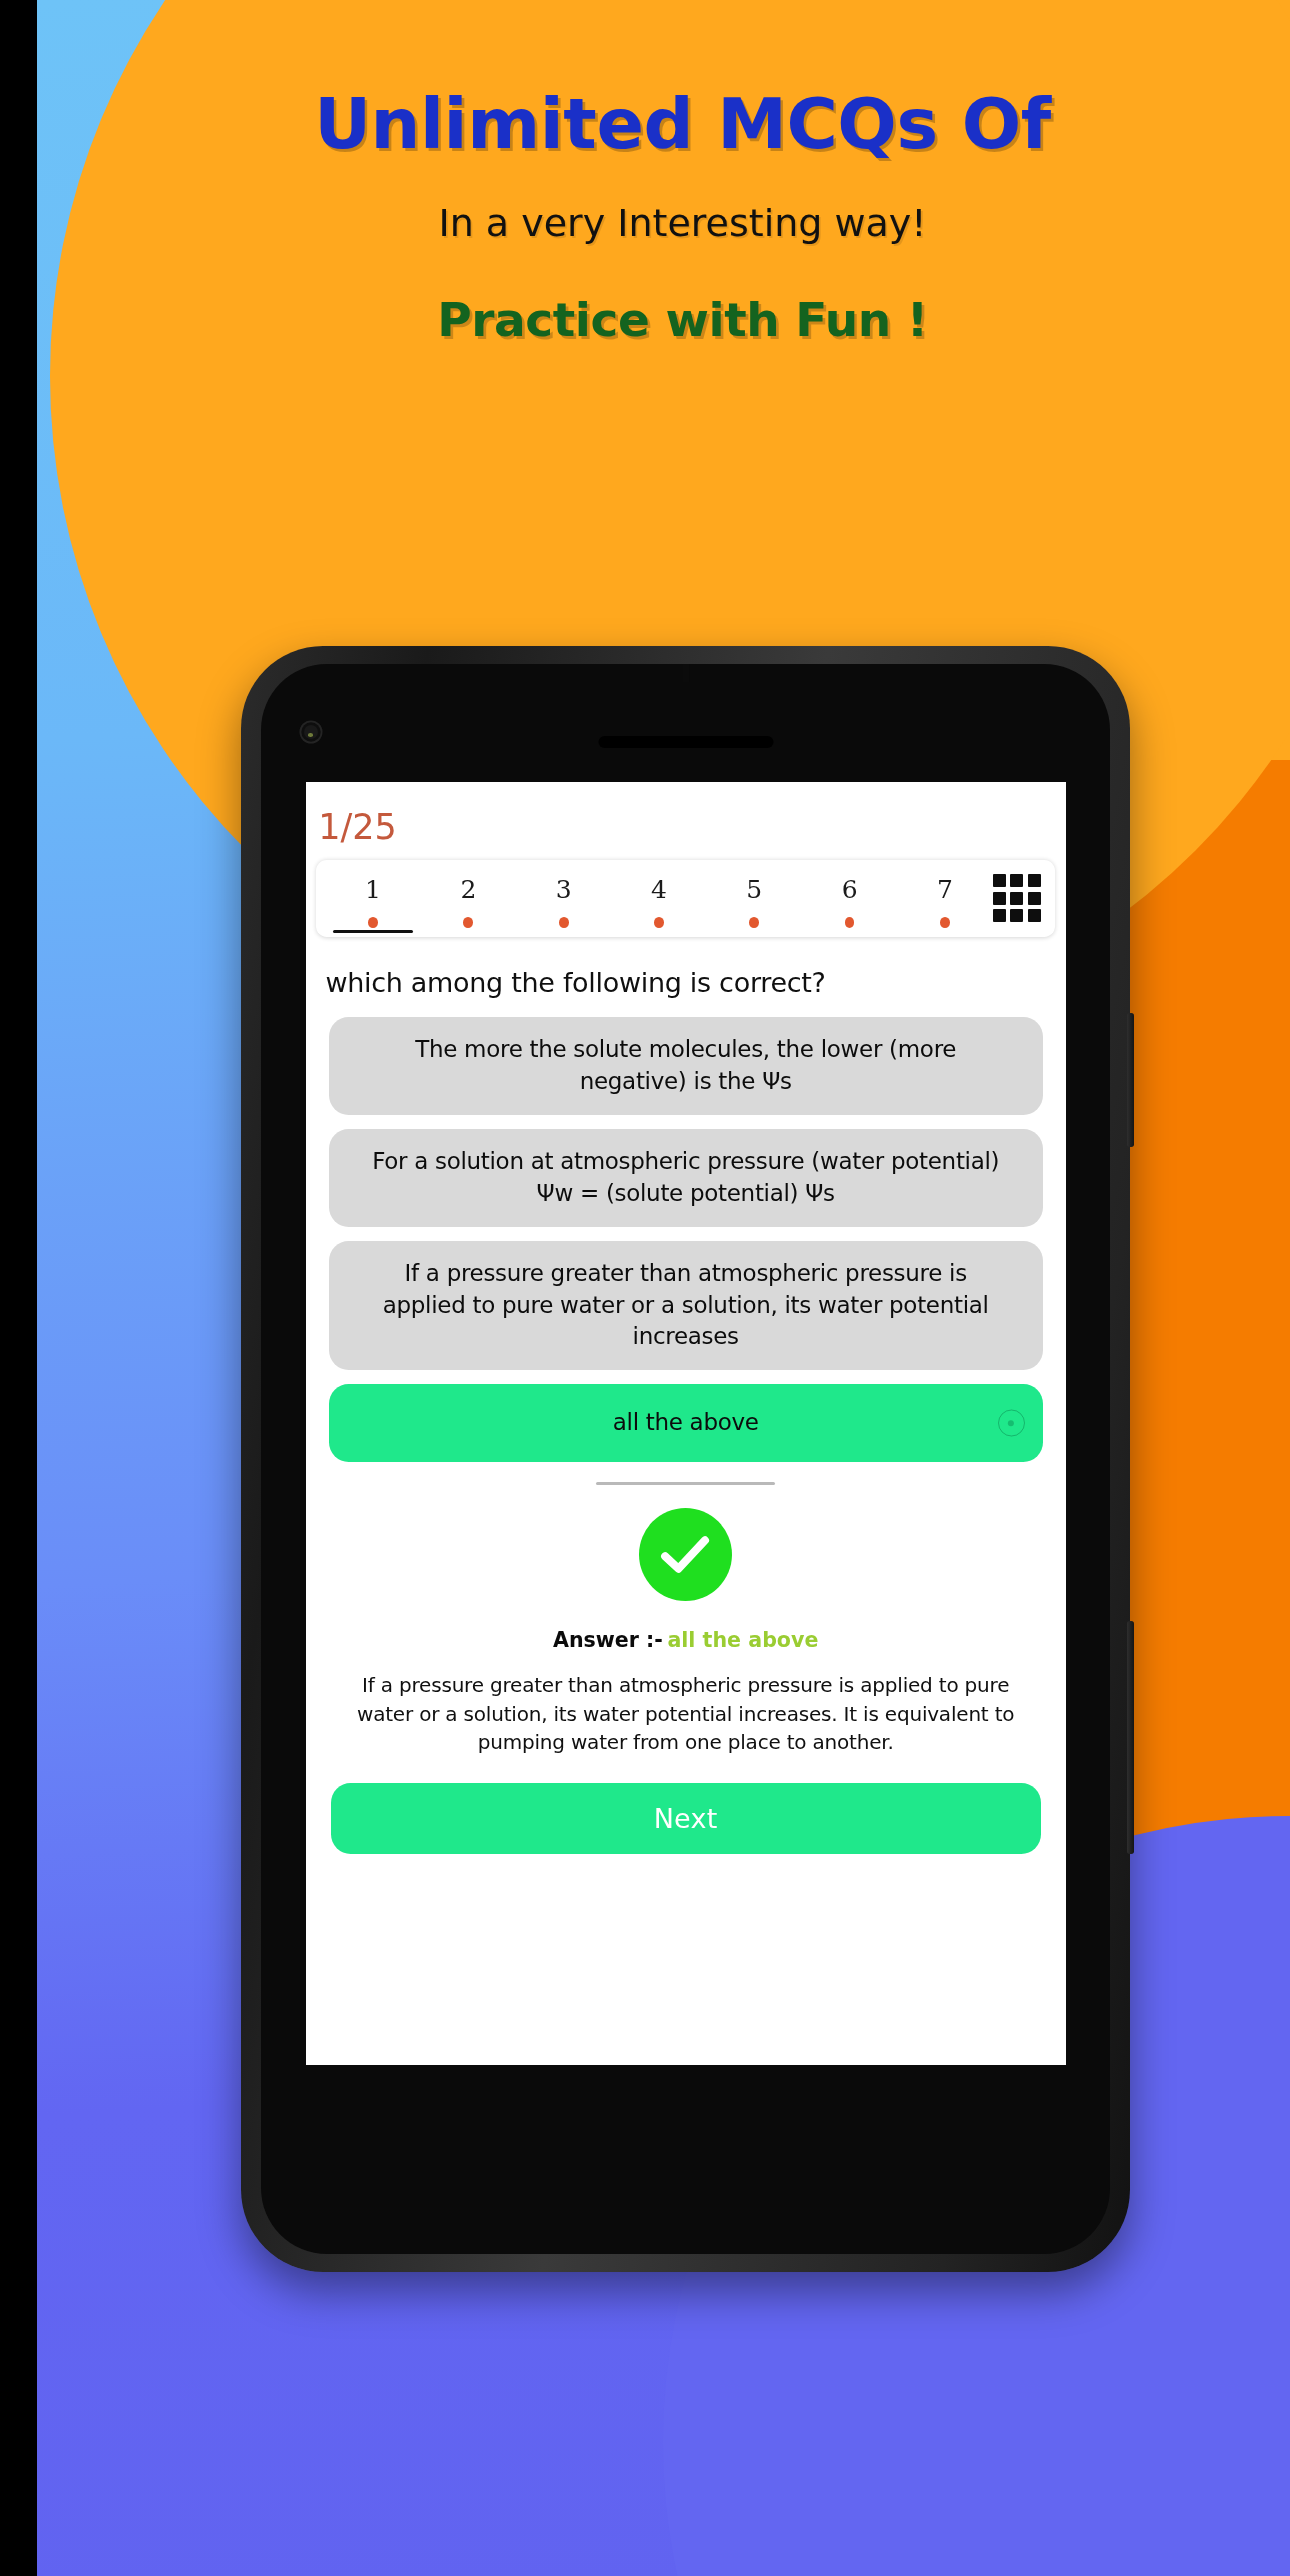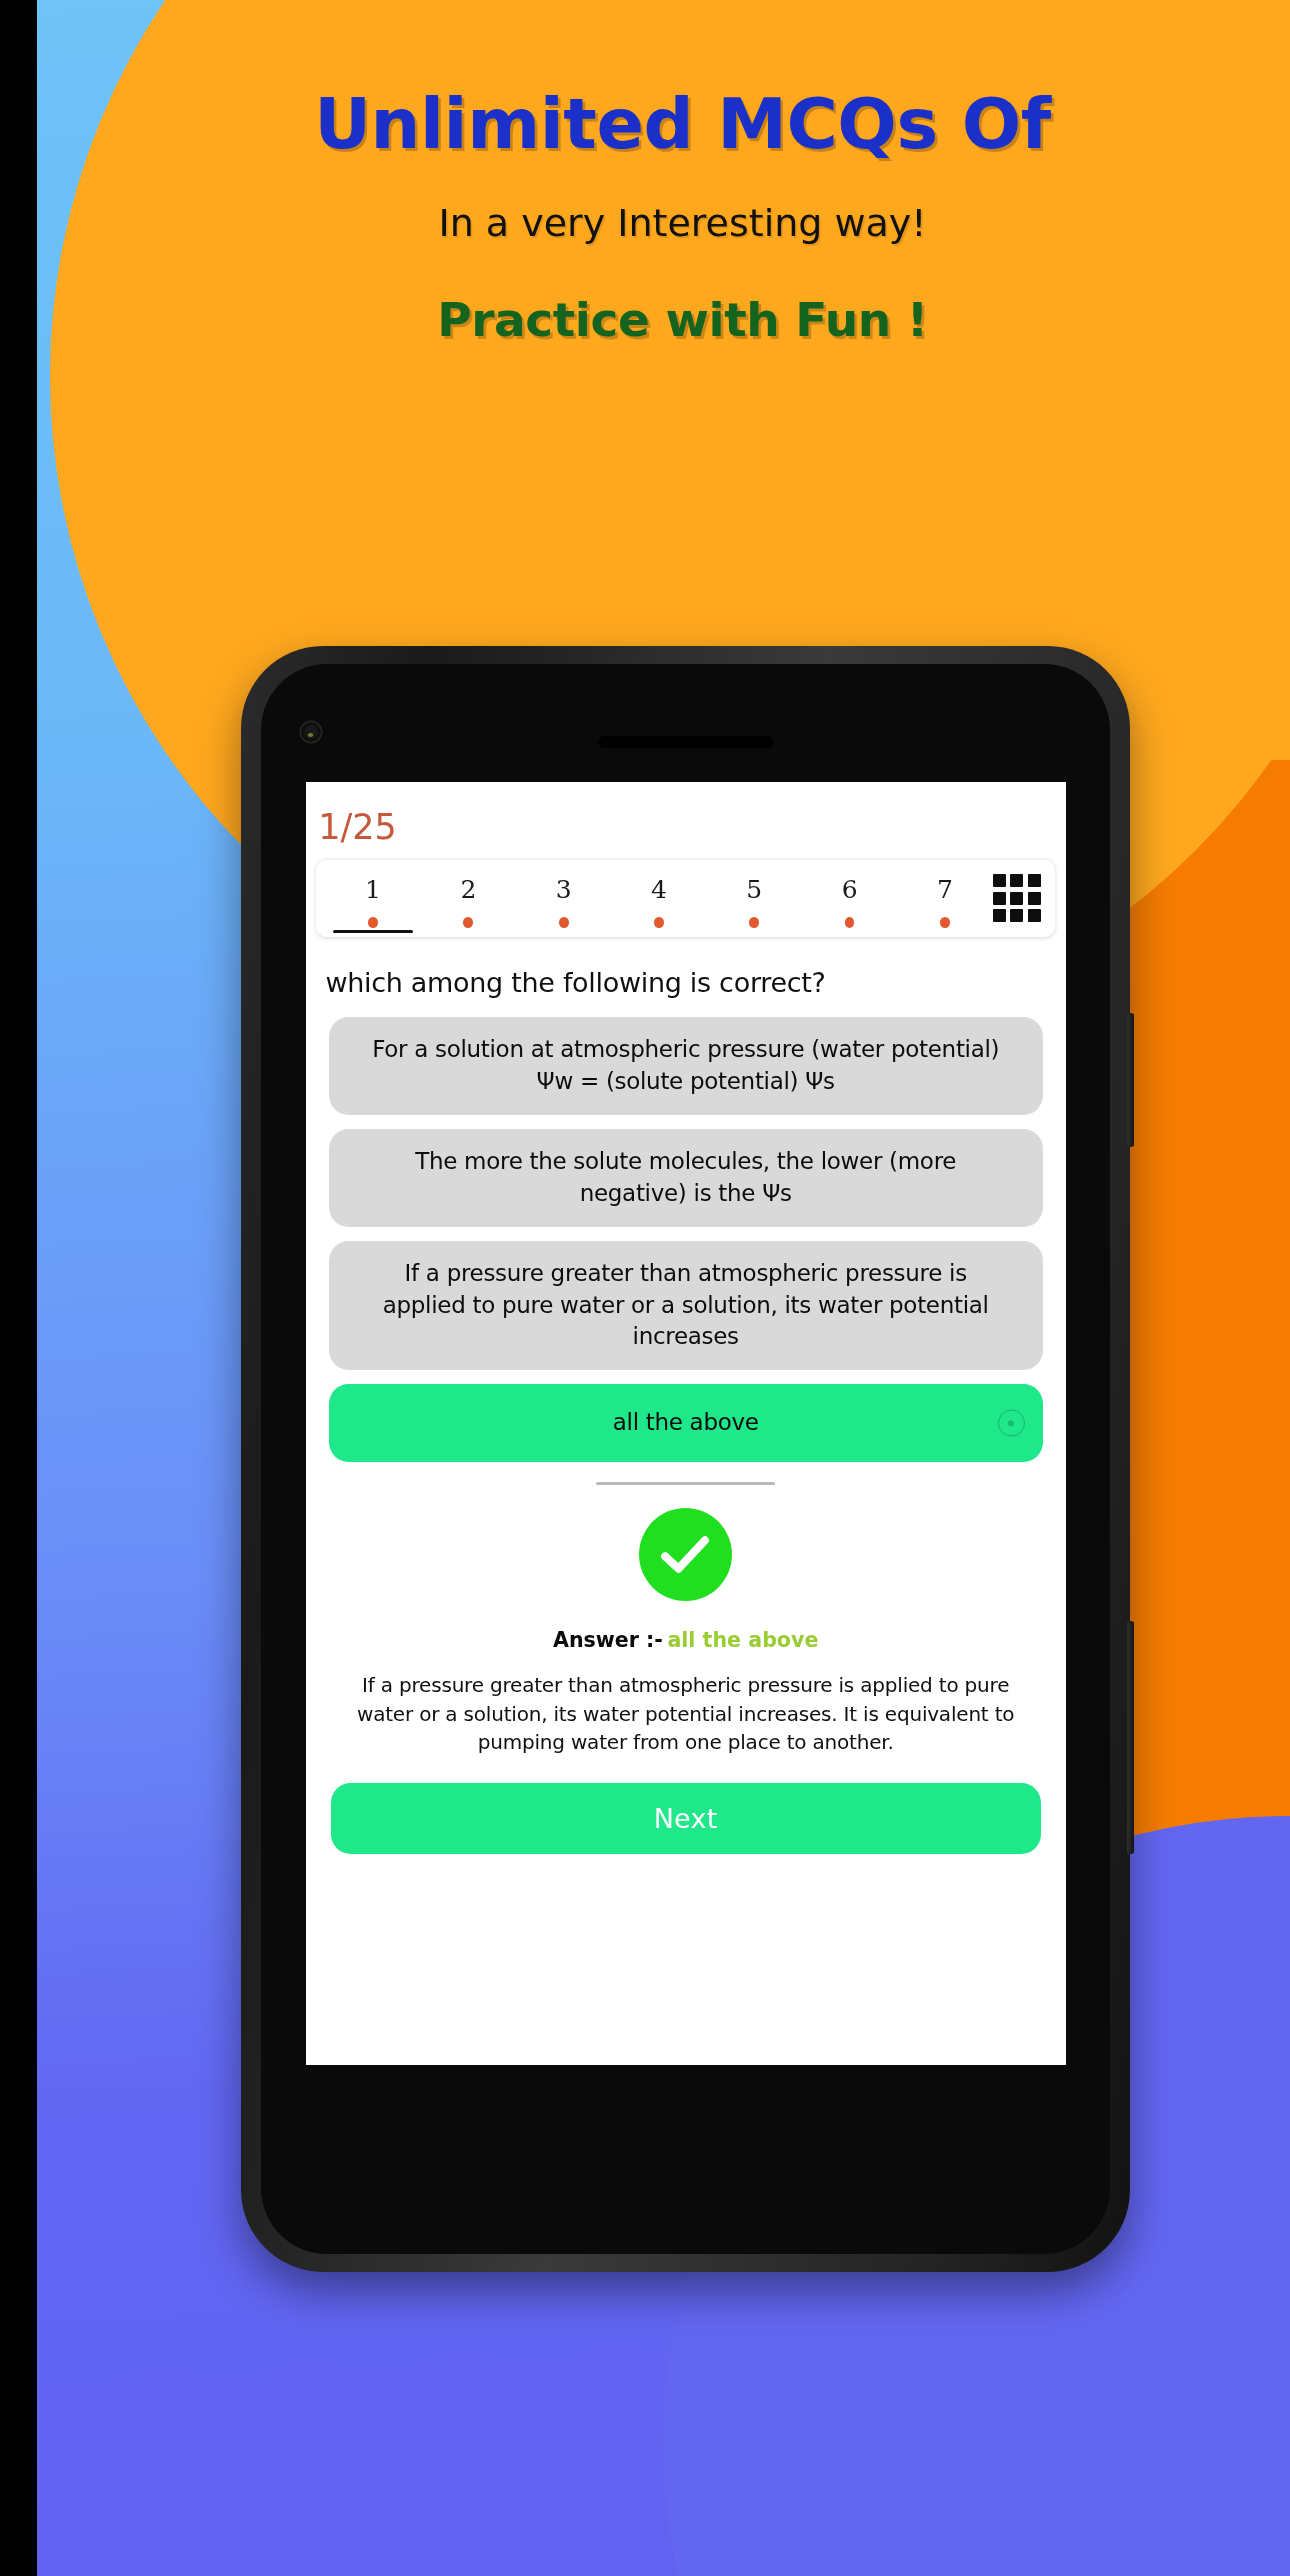--- a/index.html
+++ b/index.html
@@ -519,22 +519,22 @@
               <i></i>
               <i></i>
               <i></i>
               <i></i>
           </div>
         </div>
 
         <div class="question">which among the following is correct?</div>
 
         <div class="options">
+          <div class="option">The more the solute molecules, the lower (more negative) is the Ψs</div>
           <div class="option">For a solution at atmospheric pressure (water potential) Ψw = (solute potential) Ψs</div>
-          <div class="option">The more the solute molecules, the lower (more negative) is the Ψs</div>
           <div class="option">If a pressure greater than atmospheric pressure is applied to pure water or a solution, its water potential increases</div>
           <div class="option selected">
             <span>all the above</span>
             <span class="radio"></span>
           </div>
         </div>
 
         <div class="explain-divider"></div>
 
         <div class="check-wrap">

